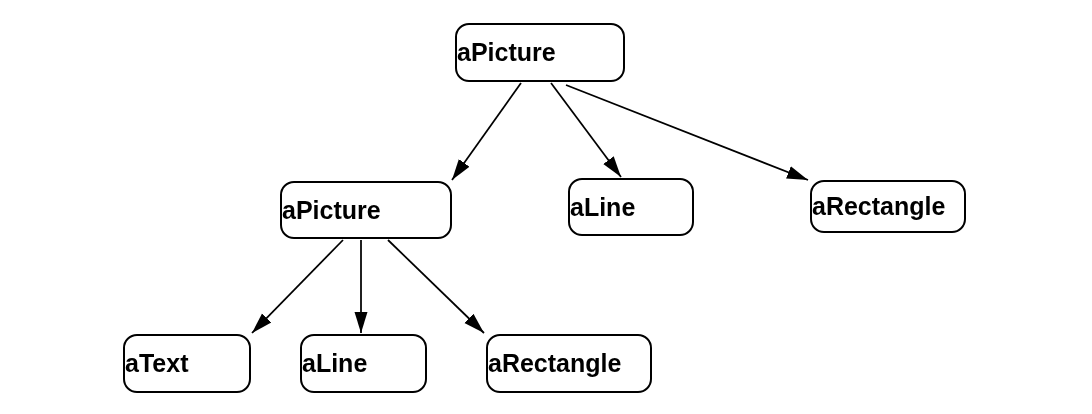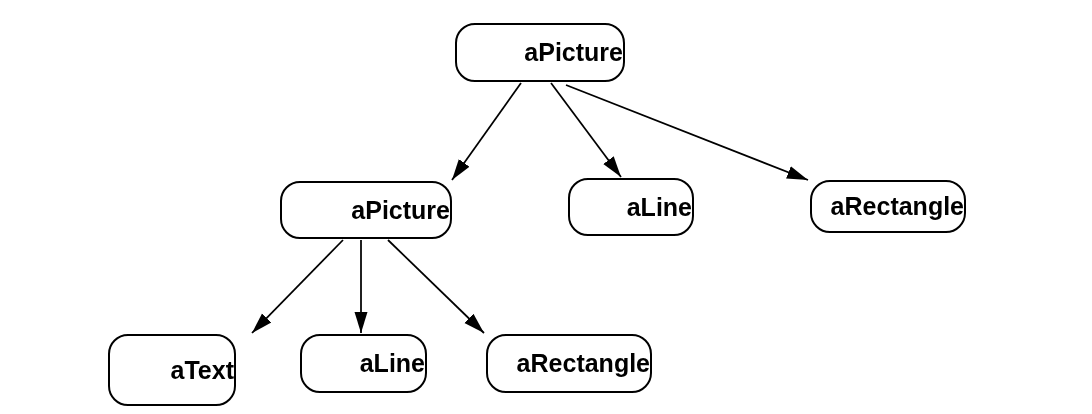--- a/index.html
+++ b/index.html
@@ -20,38 +20,38 @@
     left: 0;
     top: 0;
     width: 1092px;
     height: 414px;
   }
   .node {
     position: absolute;
     box-sizing: border-box;
     background: #ffffff;
     border: 2.5px solid #000000;
-    border-radius: 20px;
+    border-radius: 14px;
     display: flex;
     align-items: center;
-    justify-content: flex-end;
+    justify-content: flex-start;
   }
   .node-label {
     font-weight: bold;
     font-size: 25px;
     color: #000000;
     white-space: nowrap;
     letter-spacing: 0px;
   }
   
   #node-root            { left: 455px; top: 23px;  width: 170px; height: 59px; }
   #node-child-picture   { left: 280px; top: 181px; width: 172px; height: 58px; }
   #node-child-line      { left: 568px; top: 178px; width: 126px; height: 58px; }
   #node-child-rectangle { left: 810px; top: 180px; width: 156px; height: 53px; }
-  #node-grand-text      { left: 108px; top: 334px; width: 128px; height: 72px; }
+  #node-grand-text      { left: 123px; top: 334px; width: 128px; height: 59px; }
   #node-grand-line      { left: 300px; top: 334px; width: 127px; height: 59px; }
   #node-grand-rectangle { left: 486px; top: 334px; width: 166px; height: 59px; }
 </style>
 </head>
 <body>
 
 <div class="canvas">
 
   <svg class="edges-layer" width="1092" height="414" viewBox="0 0 1092 414" xmlns="http://www.w3.org/2000/svg">
     <defs>

